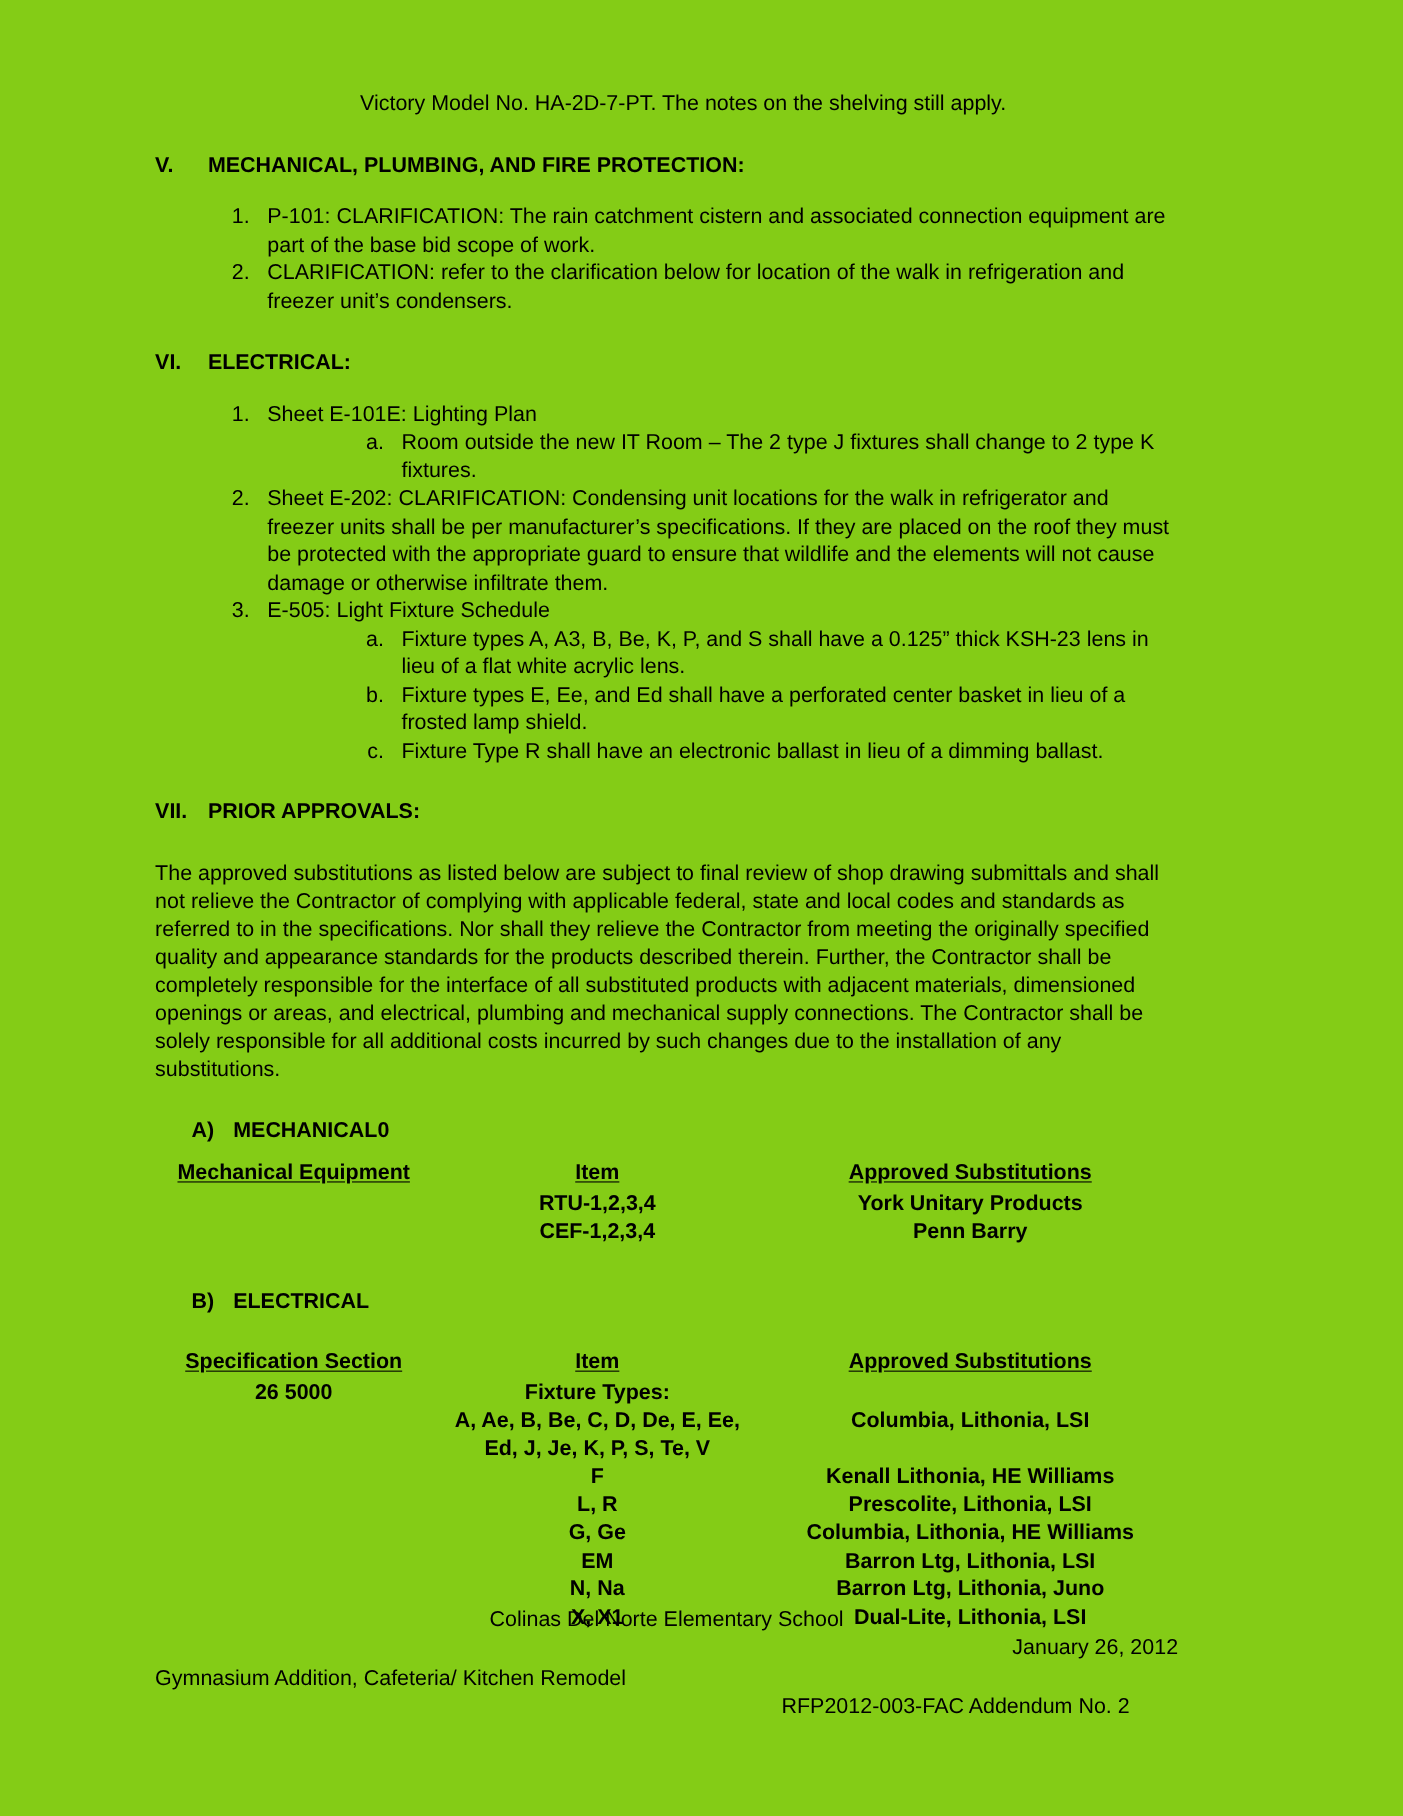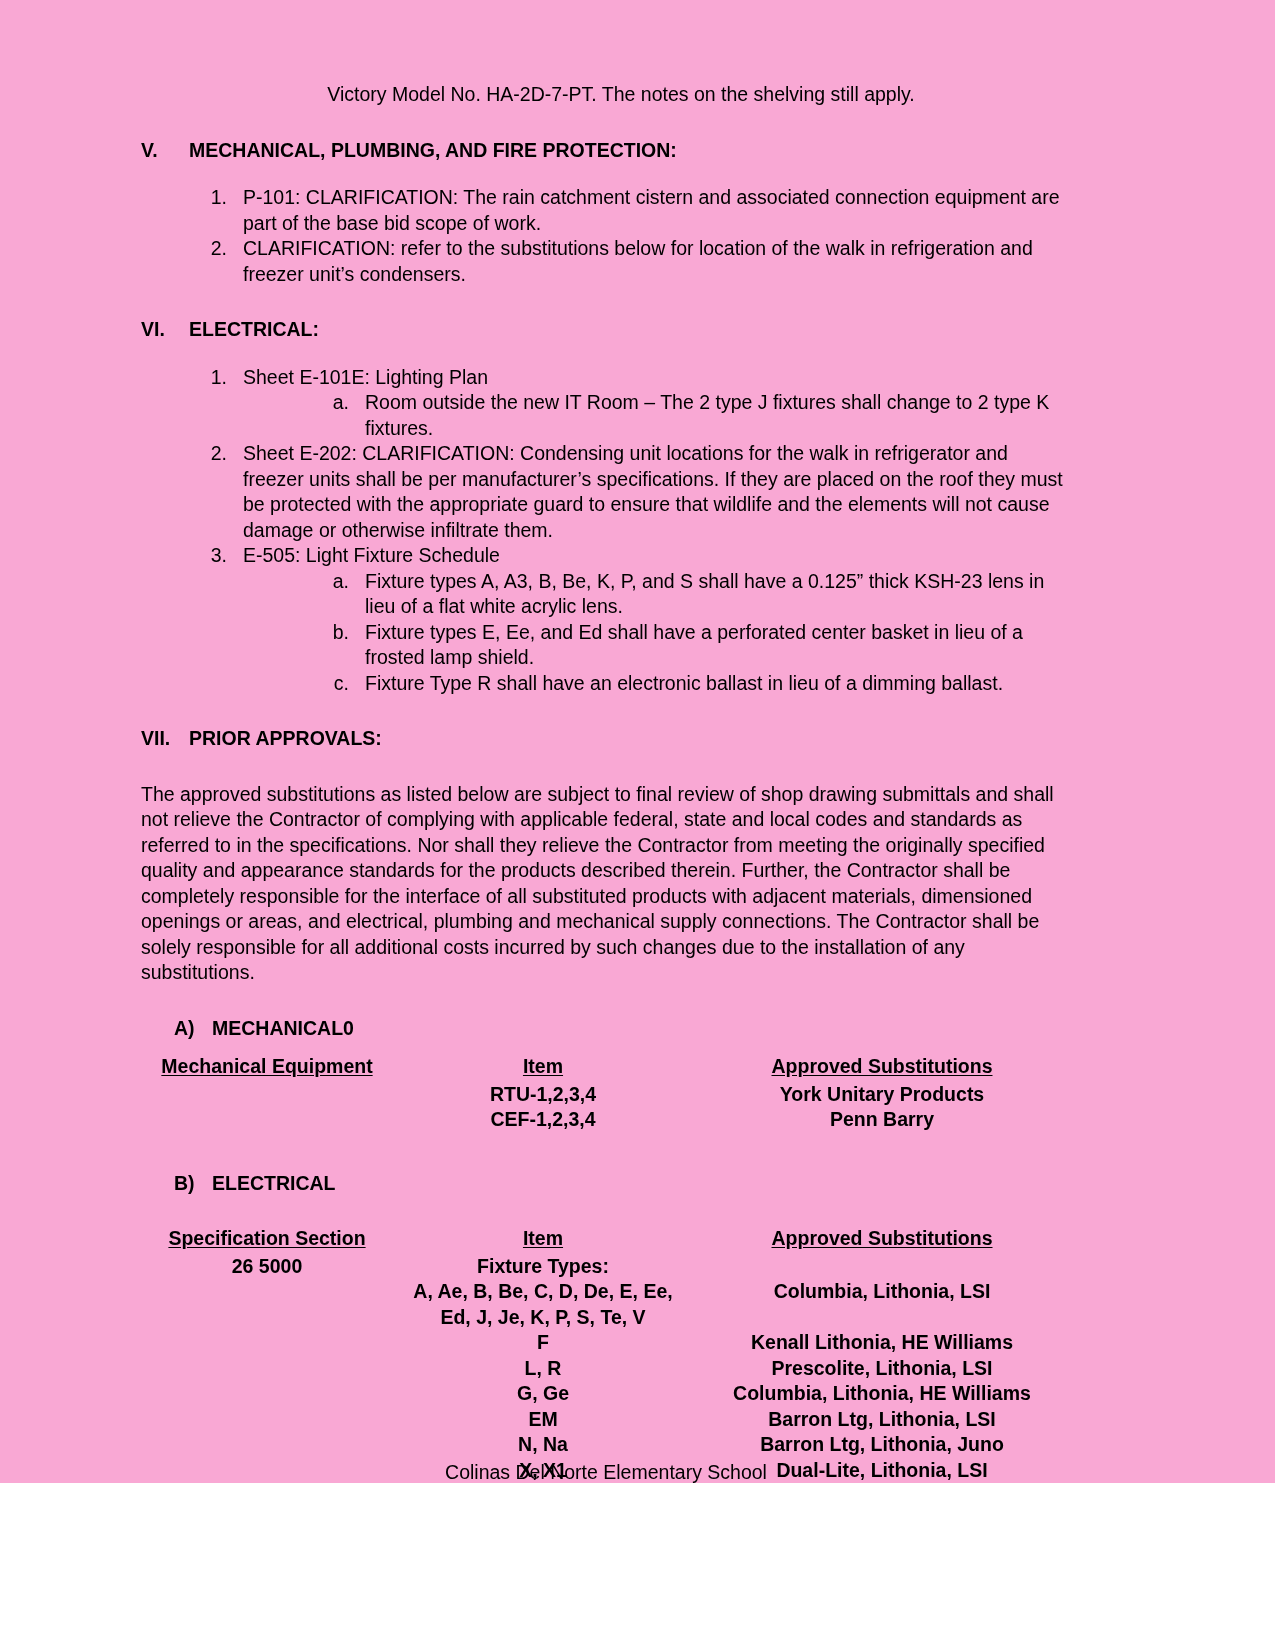--- a/index.html
+++ b/index.html
@@ -7,22 +7,22 @@
     padding: 0;
     background: #ffffff;
   }
   body {
     font-family: "Liberation Sans", sans-serif;
     color: #000000;
   }
   .page {
     position: relative;
     width: 1275px;
-    height: 1483px;
-    background: #f9a8d4;
+    height: 1651px;
+    background: #84cc16;
     box-sizing: border-box;
     padding: 0;
     overflow: hidden;
   }
   .content {
     position: absolute;
     left: 141px;
     top: 82px;
     width: 930px;
   }
@@ -160,21 +160,21 @@
 
     <div class="spacer-md"></div>
 
     <div class="olist l1">
       <div class="oitem">
         <span class="marker">1.</span>
         <span class="body">P-101: CLARIFICATION: The rain catchment cistern and associated connection equipment are part of the base bid scope of work.</span>
       </div>
       <div class="oitem">
         <span class="marker">2.</span>
-        <span class="body">CLARIFICATION: refer to the substitutions below for location of the walk in refrigeration and freezer unit’s condensers.</span>
+        <span class="body">CLARIFICATION: refer to the clarification below for location of the walk in refrigeration and freezer unit’s condensers.</span>
       </div>
     </div>
 
     <div class="spacer-lg"></div>
 
     <div class="section-head">
       <span class="num">VI.</span>
       <span class="txt">ELECTRICAL:</span>
     </div>
 

